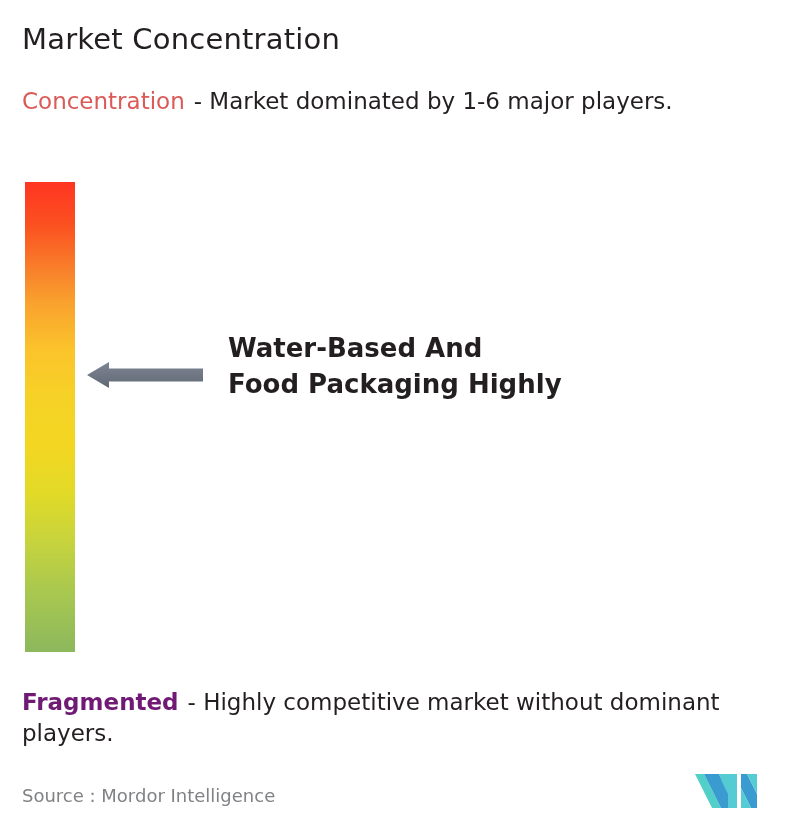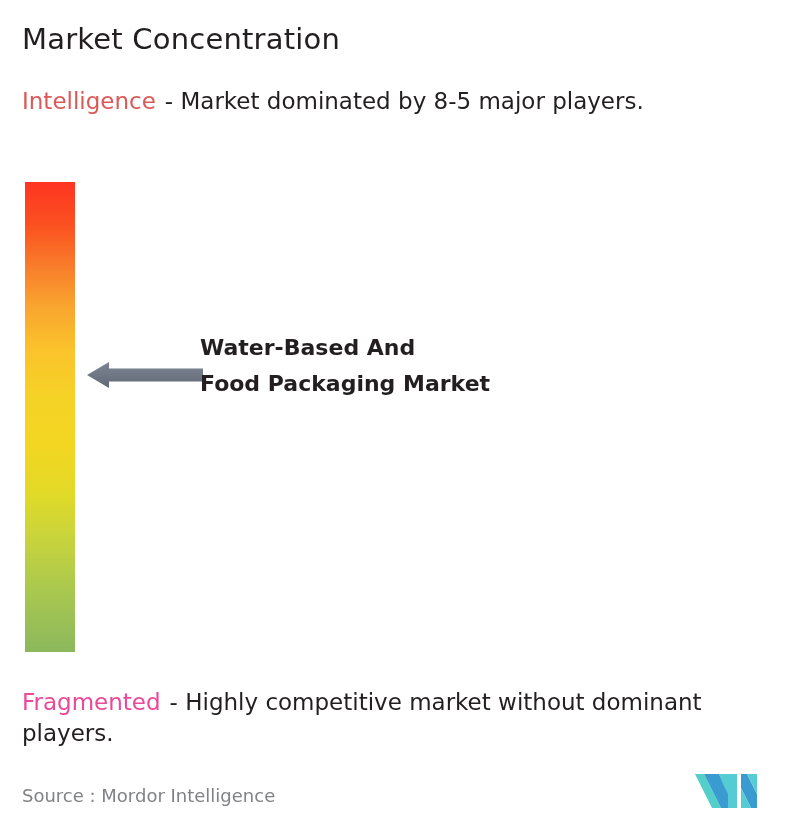--- a/index.html
+++ b/index.html
@@ -53,21 +53,22 @@
     width: 770px;
     font-size: 23px;
     line-height: 31px;
     color: #231f20;
     font-weight: 400;
   }
   .kw-consolidated {
     color: #db5a57;
   }
   .kw-fragmented {
-    color: #ec4899;
+    color: #701a75;
+    font-weight: bold;
   }
   .kw-gap {
     display: inline-block;
     width: 9px;
   }
 
   
   .scale-bar {
     position: absolute;
     left: 25px;
@@ -95,24 +96,24 @@
     position: absolute;
     left: 87px;
     top: 366px;
     width: 116px;
     height: 28px;
   }
 
   
   .market-label {
     position: absolute;
-    left: 200px;
+    left: 228px;
     top: 330px;
     width: 420px;
-    font-size: 22px;
+    font-size: 26px;
     line-height: 36px;
     font-weight: 700;
     color: #231f20;
   }
   .market-label .ml-line {
     display: block;
     white-space: nowrap;
   }
 
   
@@ -136,41 +137,41 @@
   }
 </style>
 </head>
 <body>
 
 <div class="infographic">
 
   <div class="title">Market Concentration</div>
 
   <div class="caption-top">
-    <span class="kw-consolidated">Intelligence</span><span class="kw-gap"></span><span>- Market dominated by 8-5 major players.</span>
+    <span class="kw-consolidated">Concentration</span><span class="kw-gap"></span><span>- Market dominated by 1-6 major players.</span>
   </div>
 
   <div class="scale-bar" style="background: linear-gradient(rgb(255, 53, 34) 0%, rgb(251, 80, 32) 9%, rgb(248, 130, 43) 19%, rgb(249, 163, 46) 26%, rgb(251, 196, 43) 36%, rgb(245, 210, 38) 46%, rgb(243, 214, 34) 56%, rgb(226, 218, 39) 66%, rgb(200, 212, 60) 76%, rgb(169, 200, 79) 87%, rgb(140, 184, 92) 100%);"></div>
 
   <div class="pointer-arrow" style="top: 360.7px;">
     <svg viewBox="0 0 116 28" width="116" height="28" xmlns="http://www.w3.org/2000/svg" aria-hidden="true">
       <defs>
         <linearGradient id="arrowGrad" x1="0" y1="0" x2="0" y2="1">
           <stop offset="0%" stop-color="#7d8493"></stop>
           <stop offset="55%" stop-color="#6e7583"></stop>
           <stop offset="100%" stop-color="#5f6674"></stop>
         </linearGradient>
       </defs>
       <polygon points="0,14 22,1 22,7.5 116,7.5 116,20.5 22,20.5 22,27" fill="url(#arrowGrad)"></polygon>
     </svg>
   </div>
 
   <div class="market-label">
     <span class="ml-line">Water-Based And</span>
-    <span class="ml-line">Food Packaging Market</span>
+    <span class="ml-line">Food Packaging Highly</span>
   </div>
 
   <div class="caption-bottom">
     <span class="kw-fragmented">Fragmented</span><span class="kw-gap"></span><span>- Highly competitive market without dominant players.</span>
   </div>
 
   <div class="source-line">Source :  Mordor Intelligence</div>
 
   <div class="brand-logo">
     <svg viewBox="0 0 62 42" width="62" height="42" xmlns="http://www.w3.org/2000/svg" aria-hidden="true">

